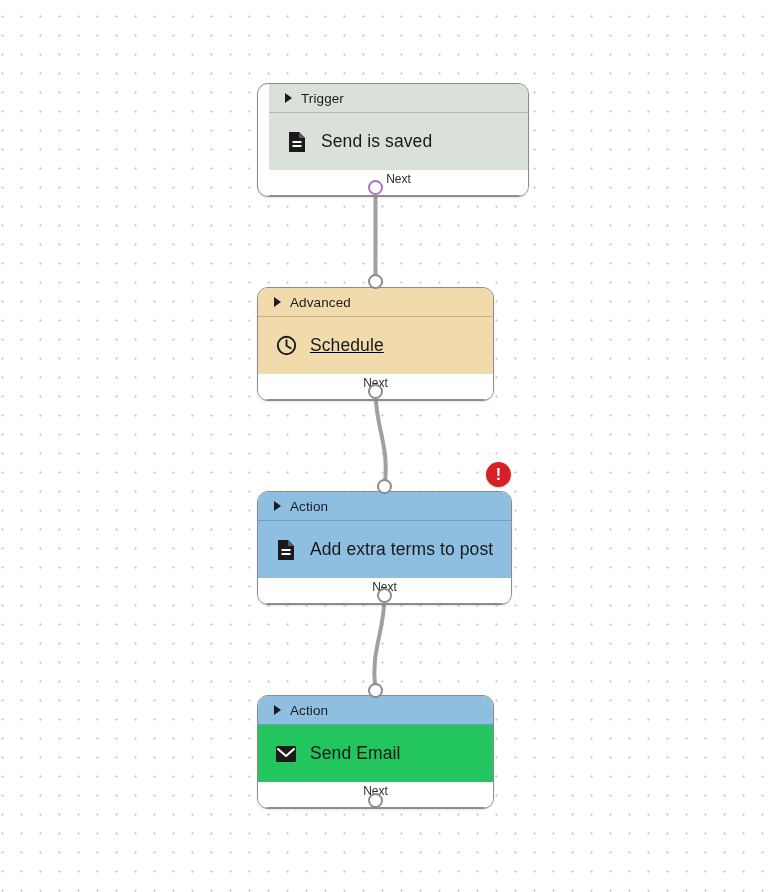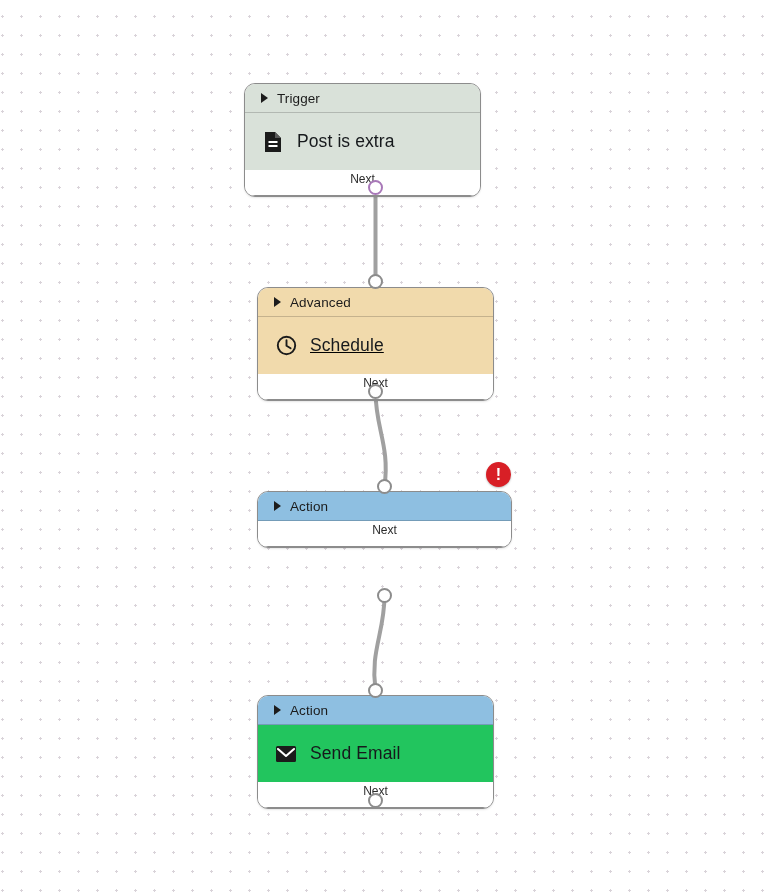--- a/index.html
+++ b/index.html
@@ -128,35 +128,35 @@
 <body>
 
 <div id="canvas">
 
   <svg id="edges" viewBox="0 0 768 892" width="768" height="892">
     <path d="M375.5,188 C375.5,220 375.5,250 375.5,281" fill="none" stroke="#a0a0a0" stroke-width="4" stroke-linecap="round"></path>
     <path d="M375.5,392 C375.5,428 390,446 384.5,486" fill="none" stroke="#a0a0a0" stroke-width="4" stroke-linecap="round"></path>
     <path d="M384.5,596 C384.5,632 370,652 375.5,690" fill="none" stroke="#a0a0a0" stroke-width="4" stroke-linecap="round"></path>
   </svg>
 
-  <div class="node" style="left:244px; top:83px; width:237px;">
+  <div class="node" style="left:257px; top:83px; width:272px;padding-left:11px;">
     <div class="node-header" style="background:#d9e1d9;">
       <span class="tri"></span>
       <span class="node-header-label">Trigger</span>
     </div>
     <div class="node-body" style="background:#d9e1d9;">
       <span class="node-icon">
         <svg width="20" height="22" viewBox="0 0 20 22">
           <path d="M2 1 H12 L18 7 V21 H2 Z" fill="#1b1b1b"></path>
           <path d="M12 1 L18 7 H12 Z" fill="#5a5a5a"></path>
           <rect x="5.5" y="10" width="9" height="2" fill="#ffffff"></rect>
           <rect x="5.5" y="14" width="9" height="2" fill="#ffffff"></rect>
         </svg>
       </span>
-      <span class="node-title">Post is extra</span>
+      <span class="node-title">Send is saved</span>
     </div>
     <div class="node-footer">
       <span class="node-footer-label">Next</span>
       <span class="footer-rule"></span>
     </div>
   </div>
   <div class="port purple" style="left:368px; top:180px;"></div>
 
   <div class="node" style="left:257px; top:287px; width:237px;">
     <div class="node-header" style="background:#f1daac;padding-left:16px;">
@@ -178,20 +178,31 @@
     </div>
   </div>
   <div class="port" style="left:368px; top:274px;"></div>
   <div class="port" style="left:368px; top:384px;"></div>
 
   <div class="node" style="left:257px; top:491px; width:255px;">
     <div class="node-header" style="background:#8ebfe1;">
       <span class="tri"></span>
       <span class="node-header-label">Action</span>
     </div>
+    <div class="node-body" style="background:#8ebfe1;">
+      <span class="node-icon">
+        <svg width="20" height="22" viewBox="0 0 20 22">
+          <path d="M2 1 H12 L18 7 V21 H2 Z" fill="#1b1b1b"></path>
+          <path d="M12 1 L18 7 H12 Z" fill="#5a5a5a"></path>
+          <rect x="5.5" y="10" width="9" height="2" fill="#ffffff"></rect>
+          <rect x="5.5" y="14" width="9" height="2" fill="#ffffff"></rect>
+        </svg>
+      </span>
+      <span class="node-title">Add extra terms to post</span>
+    </div>
     <div class="node-footer">
       <span class="node-footer-label">Next</span>
       <span class="footer-rule"></span>
     </div>
   </div>
   <div class="error-badge" style="left:486px; top:462px;">
     <span class="bang">!</span>
   </div>
   <div class="port" style="left:377px; top:479px;"></div>
   <div class="port" style="left:377px; top:588px;"></div>

